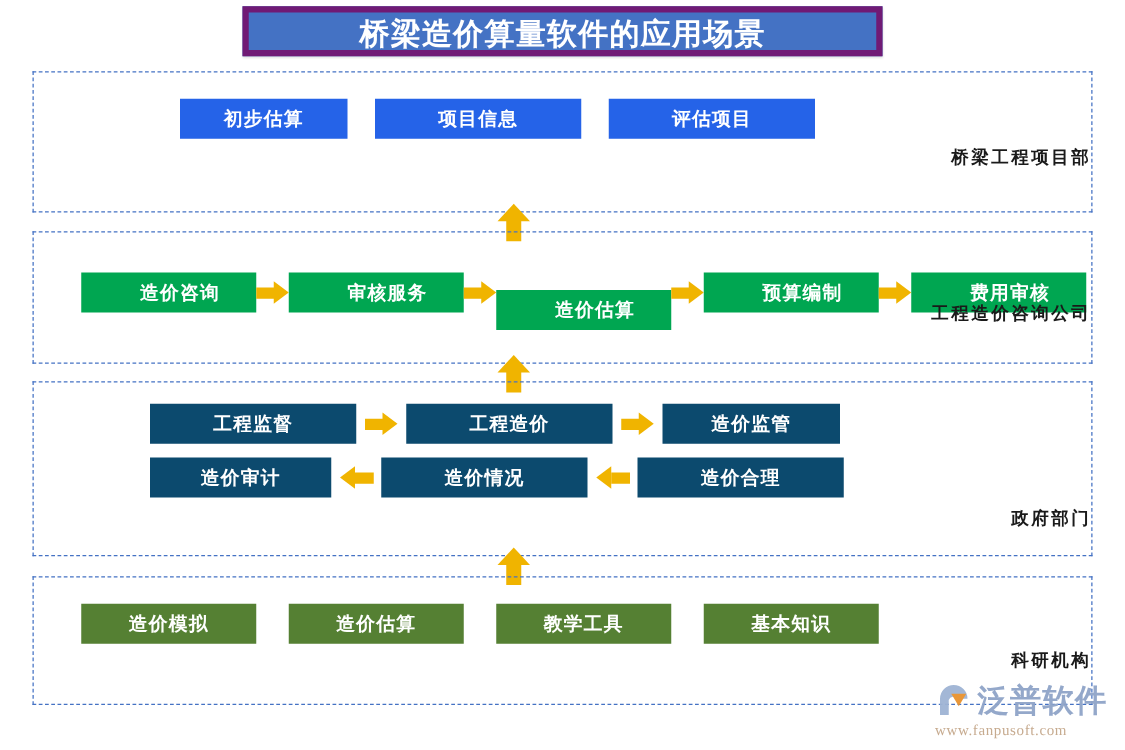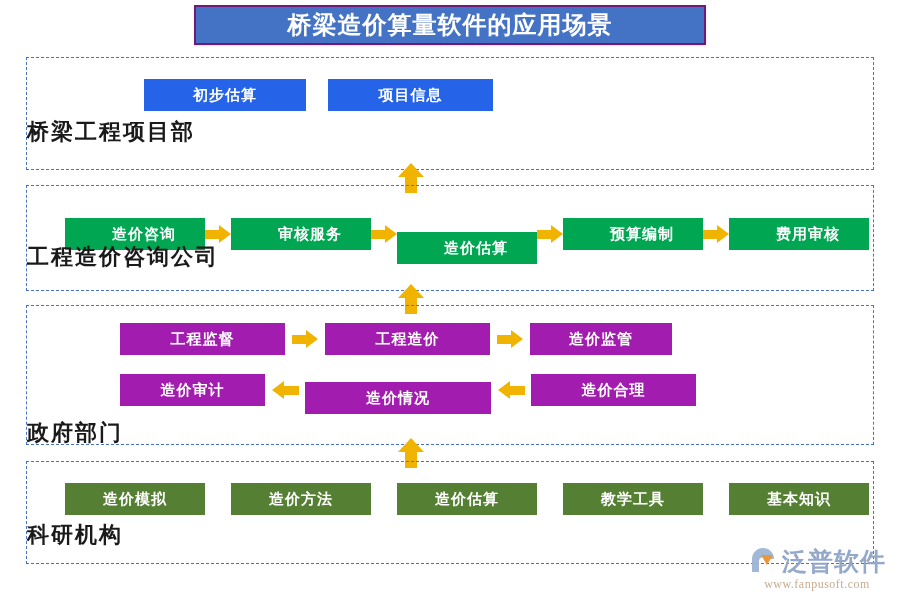--- a/index.html
+++ b/index.html
@@ -22,24 +22,24 @@
   }
 
   
   .title-bar {
     position: absolute;
     left: 194px;
     top: 5px;
     width: 512px;
     height: 40px;
     background: #4472c4;
-    border: 2px solid #701a75;
+    border: 5px solid #701a75;
     box-sizing: border-box;
     display: flex;
-    align-items: center;
+    align-items: flex-end;
     justify-content: center;
     box-shadow: 0 1px 2px rgba(0,0,0,0.12);
   }
   .title-bar .title-text {
     color: #ffffff;
     font-size: 24px;
     font-weight: bold;
     letter-spacing: 1px;
     font-family: "Liberation Sans", sans-serif;
     line-height: 1;
@@ -73,21 +73,21 @@
     justify-content: center;
     color: #ffffff;
     font-weight: bold;
     font-size: 15px;
     letter-spacing: 1px;
     font-family: "Liberation Sans", sans-serif;
     height: 32px;
   }
   .node.blue   { background: #2563e8; }
   .node.green  { background: #00a651; padding-left: 18px; }
-  .node.cyan   { background: #a21caf; }
+  .node.cyan   { background: #0c4a6e; }
   .node.olive  { background: #558033; }
 
   
   .arrow-h {
     position: relative;
     width: 26px;
     height: 18px;
     flex: 0 0 26px;
   }
   .arrow-h .shaft {
@@ -142,36 +142,35 @@
     background: #f0b400;
   }
   #arrow-v-1 { top: 163px; }
   #arrow-v-2 { top: 284px; }
   #arrow-v-3 { top: 438px; }
 
   
   .section-label {
     position: absolute;
     width: 100%;
-    text-align: left;
+    text-align: right;
     font-family: "Liberation Serif", serif;
-    font-size: 22px;
+    font-size: 14px;
     font-weight: bold;
     color: #1a1a1a;
     letter-spacing: 2px;
   }
 
   
   .watermark {
     position: absolute;
     right: 14px;
     bottom: 8px;
     display: flex;
     flex-direction: column;
-    align-items: center;
     opacity: 0.95;
   }
   .wm-top {
     display: flex;
     align-items: center;
     gap: 4px;
   }
   .wm-mark {
     width: 30px;
     height: 30px;
@@ -197,25 +196,28 @@
 <body>
 
 <div id="canvas">
 
   <div class="title-bar">
     <span class="title-text">桥梁造价算量软件的应用场景</span>
   </div>
 
   <div class="section" id="section-1">
     <div class="node-row" id="row-1-1" style="left:117px; top:21px; gap:22px;">
-      <div class="node blue" style="width:162px;">
+      <div class="node blue" style="width:134px;">
         <span>初步估算</span>
       </div>
       <div class="node blue" style="width:165px;">
         <span>项目信息</span>
+      </div>
+      <div class="node blue" style="width:165px;">
+        <span>评估项目</span>
       </div>
     </div>
     <div class="section-label" style="top:59px;">桥梁工程项目部</div>
   </div>
 
   <div class="arrow-v" id="arrow-v-1">
     <div class="v-head"></div>
     <div class="v-shaft"></div>
   </div>
 
@@ -283,47 +285,44 @@
     </div>
 
     <div class="node-row" id="row-3-2" style="left:93px; top:60px;">
       <div class="node cyan" style="width:145px;">
         <span>造价审计</span>
       </div>
       <div class="arrow-h left" style="width:40px; flex:0 0 40px;">
         <div class="shaft" style="left:19px;"></div>
         <div class="head" style="left:7px;"></div>
       </div>
-      <div class="node cyan" style="width:186px;margin-top:16px;">
+      <div class="node cyan" style="width:165px;">
         <span>造价情况</span>
       </div>
       <div class="arrow-h left" style="width:40px; flex:0 0 40px;">
         <div class="shaft" style="left:19px;"></div>
         <div class="head" style="left:7px;"></div>
       </div>
       <div class="node cyan" style="width:165px;">
         <span>造价合理</span>
       </div>
     </div>
 
-    <div class="section-label" style="top:112px;">政府部门</div>
+    <div class="section-label" style="top:100px;">政府部门</div>
   </div>
 
   <div class="arrow-v" id="arrow-v-3">
     <div class="v-head"></div>
     <div class="v-shaft"></div>
   </div>
 
   <div class="section" id="section-4">
     <div class="node-row" id="row-4-1" style="left:38px; top:21px; gap:26px;">
       <div class="node olive" style="width:140px;">
         <span>造价模拟</span>
-      </div>
-      <div class="node olive" style="width:140px;">
-        <span>造价方法</span>
       </div>
       <div class="node olive" style="width:140px;">
         <span>造价估算</span>
       </div>
       <div class="node olive" style="width:140px;">
         <span>教学工具</span>
       </div>
       <div class="node olive" style="width:140px;">
         <span>基本知识</span>
       </div>

